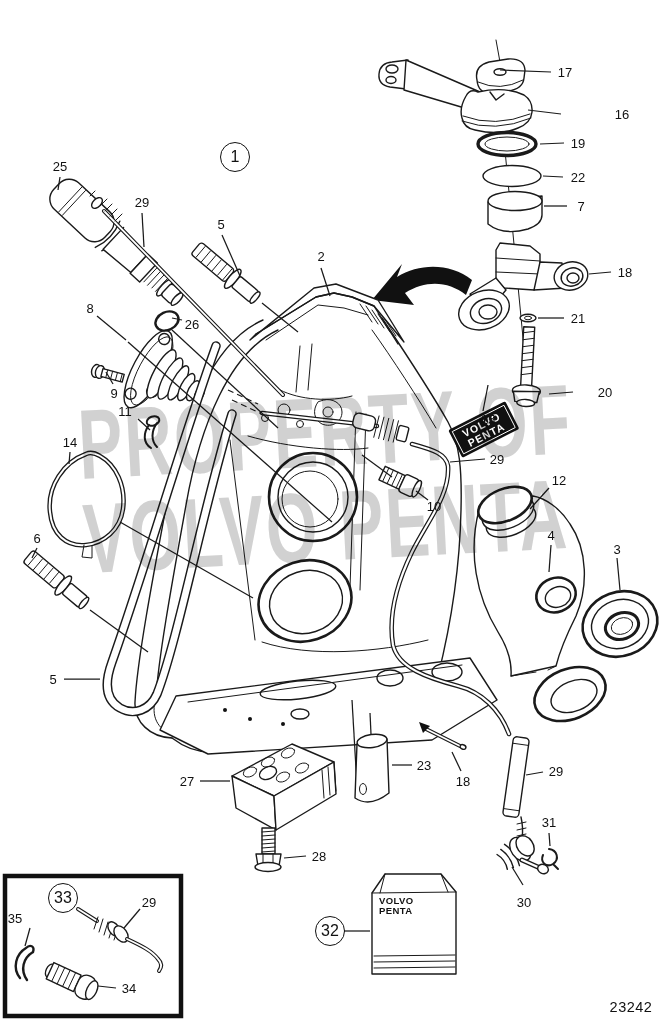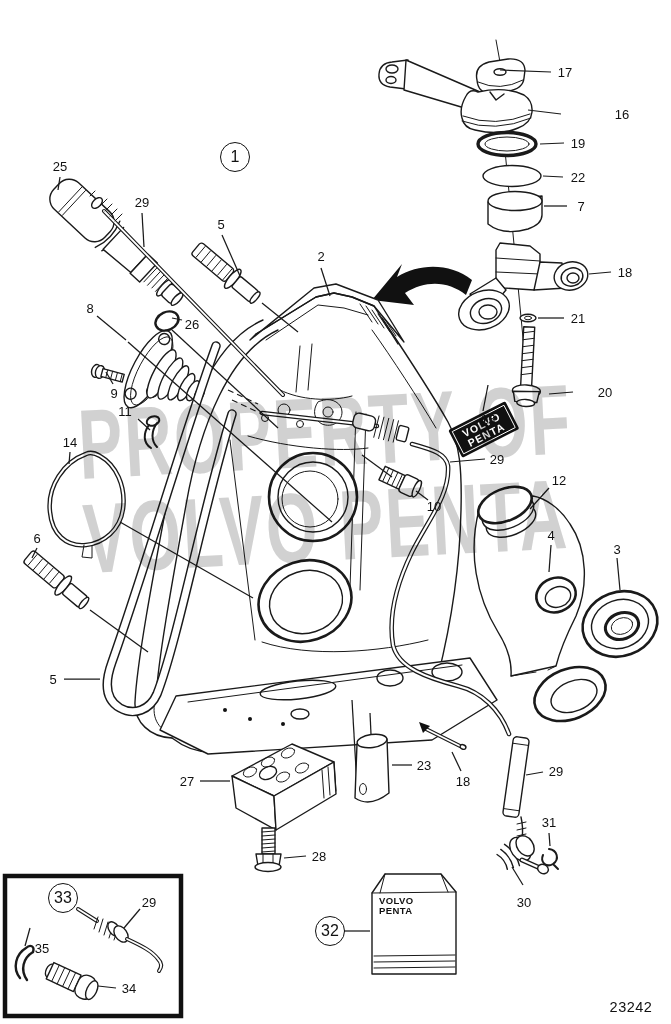--- a/index.html
+++ b/index.html
@@ -435,16 +435,16 @@
   <div class="co" style="left:319px;top:856px;">28</div>
   <div class="co" style="left:142px;top:202px;">29</div>
   <div class="co" style="left:497px;top:459px;">29</div>
   <div class="co" style="left:556px;top:771px;">29</div>
   <div class="co" style="left:149px;top:902px;">29</div>
   <div class="co" style="left:524px;top:895px;margin-top:7px;">30</div>
   <div class="co" style="left:549px;top:822px;">31</div>
   <div class="co circled" style="left:330px;top:931px;">32</div>
   <div class="co circled" style="left:63px;top:898px;">33</div>
   <div class="co" style="left:129px;top:988px;">34</div>
-  <div class="co" style="left:42px;top:918px;margin-top:30px;">35</div>
+  <div class="co" style="left:15px;top:918px;">35</div>
 
   <div class="partnum">23242</div>
 </div>
 
 </body></html>

